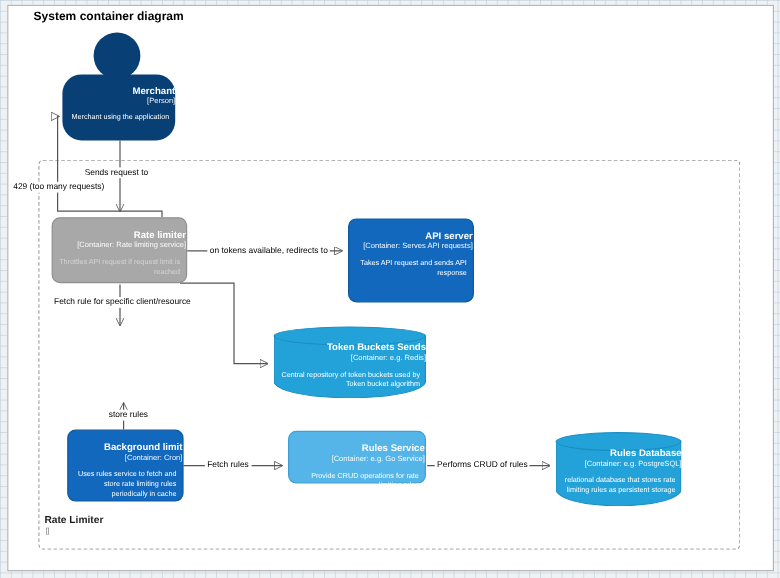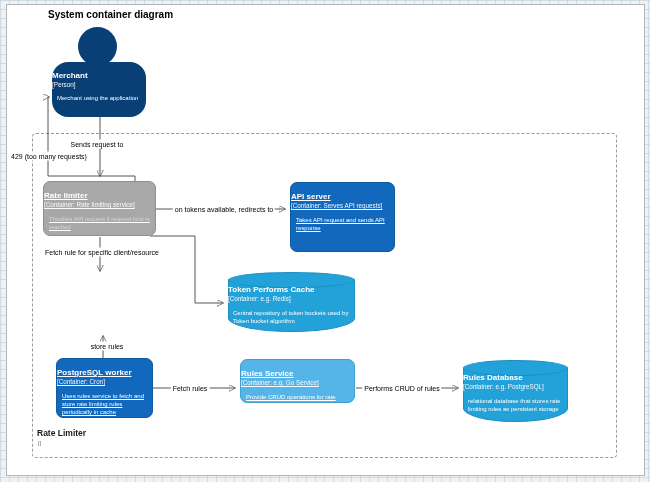--- a/index.html
+++ b/index.html
@@ -5,28 +5,28 @@
   html,body{margin:0;padding:0;}
   body{font-family:"Liberation Sans","DejaVu Sans",sans-serif;background:#f4f6f7;}
   .stage{position:relative;width:650px;height:482px;overflow:hidden;
     background-color:#eef2f4;
     background-image:
       linear-gradient(to right, rgba(185,202,214,.55) 1px, transparent 1px),
       linear-gradient(to bottom, rgba(185,202,214,.55) 1px, transparent 1px);
     background-size:9px 9px;}
   .page{position:absolute;left:6px;top:4px;width:637px;height:470px;background:#ffffff;
     border:1px solid #b6b6b6;z-index:0;}
-  .diagram-title{position:absolute;left:48px;top:9px;font-size:10px;font-weight:bold;color:#000;z-index:3;}
+  .diagram-title{position:absolute;left:28px;top:9px;font-size:10px;font-weight:bold;color:#000;z-index:3;}
   .boundary{position:absolute;left:32px;top:133px;width:583px;height:323px;border:1px dashed #9a9a9a;
     border-radius:4px;z-index:1;}
   .boundary-label{position:absolute;left:37px;top:428px;font-size:8.5px;font-weight:bold;color:#1a1a1a;z-index:3;}
   .boundary-sublabel{position:absolute;left:38px;top:440px;font-size:6px;color:#777;z-index:3;}
   svg.edges{position:absolute;left:0;top:0;width:650px;height:482px;z-index:2;}
   svg.edges path{fill:none;stroke:#545454;stroke-width:1;}
-  .node{position:absolute;z-index:3;color:#fff;text-align:left;box-sizing:border-box;text-decoration:underline;}
+  .node{position:absolute;z-index:3;color:#fff;text-align:right;box-sizing:border-box;}
   .node.box{border-radius:7px;border:1px solid transparent;}
   .n-title{font-size:8px;font-weight:bold;line-height:10px;}
   .n-type{font-size:6.3px;line-height:8px;opacity:.95;}
   .n-desc{font-size:6px;line-height:8px;margin-top:6px;padding:0 5px;}
   .box .n-title{margin-top:9px;}
   .node.neutral .n-desc{color:rgba(255,255,255,.5);}
   
   .person{background:transparent;}
   .p-head{position:absolute;left:26px;top:0;width:39px;height:39px;border-radius:50%;background:var(--fill);}
   .p-body{position:absolute;left:0;top:35px;width:94px;height:55px;border-radius:16px;background:var(--fill);}
@@ -92,28 +92,28 @@
     <div class="n-title">API server</div>
     <div class="n-type">[Container: Serves API requests]</div>
     <div class="n-desc">Takes API request and sends API response</div>
   </div>
 
 
   <div class="node cylinder" style="left: 228px; top: 272px; width: 127px; height: 60px; --fill: #23a2d9; --stroke: #1b8ec2;">
     <div class="cyl-body"></div>
     <div class="cyl-top"></div>
     <div class="cyl-text">
-      <div class="n-title">Token Performs Cache</div>
+      <div class="n-title">Token Buckets Sends</div>
       <div class="n-type">[Container: e.g. Redis]</div>
       <div class="n-desc">Central repository of token buckets used by Token bucket algorithm</div>
     </div>
   </div>
 
   <div class="node box" style="left: 56px; top: 358px; width: 97px; height: 60px; background: rgb(17, 104, 189); border-color: rgb(14, 90, 157);">
-    <div class="n-title">PostgreSQL worker</div>
+    <div class="n-title">Background limit</div>
     <div class="n-type">[Container: Cron]</div>
     <div class="n-desc">Uses rules service to fetch and store rate limiting rules periodically in cache</div>
   </div>
 
   <div class="node box" style="left: 240px; top: 359px; width: 115px; height: 44px; background: rgb(85, 181, 232); border-color: rgb(63, 159, 212);">
     <div class="n-title">Rules Service</div>
     <div class="n-type">[Container: e.g. Go Service]</div>
     <div class="n-desc">Provide CRUD operations for rate limiting rules</div>
   </div>
 

